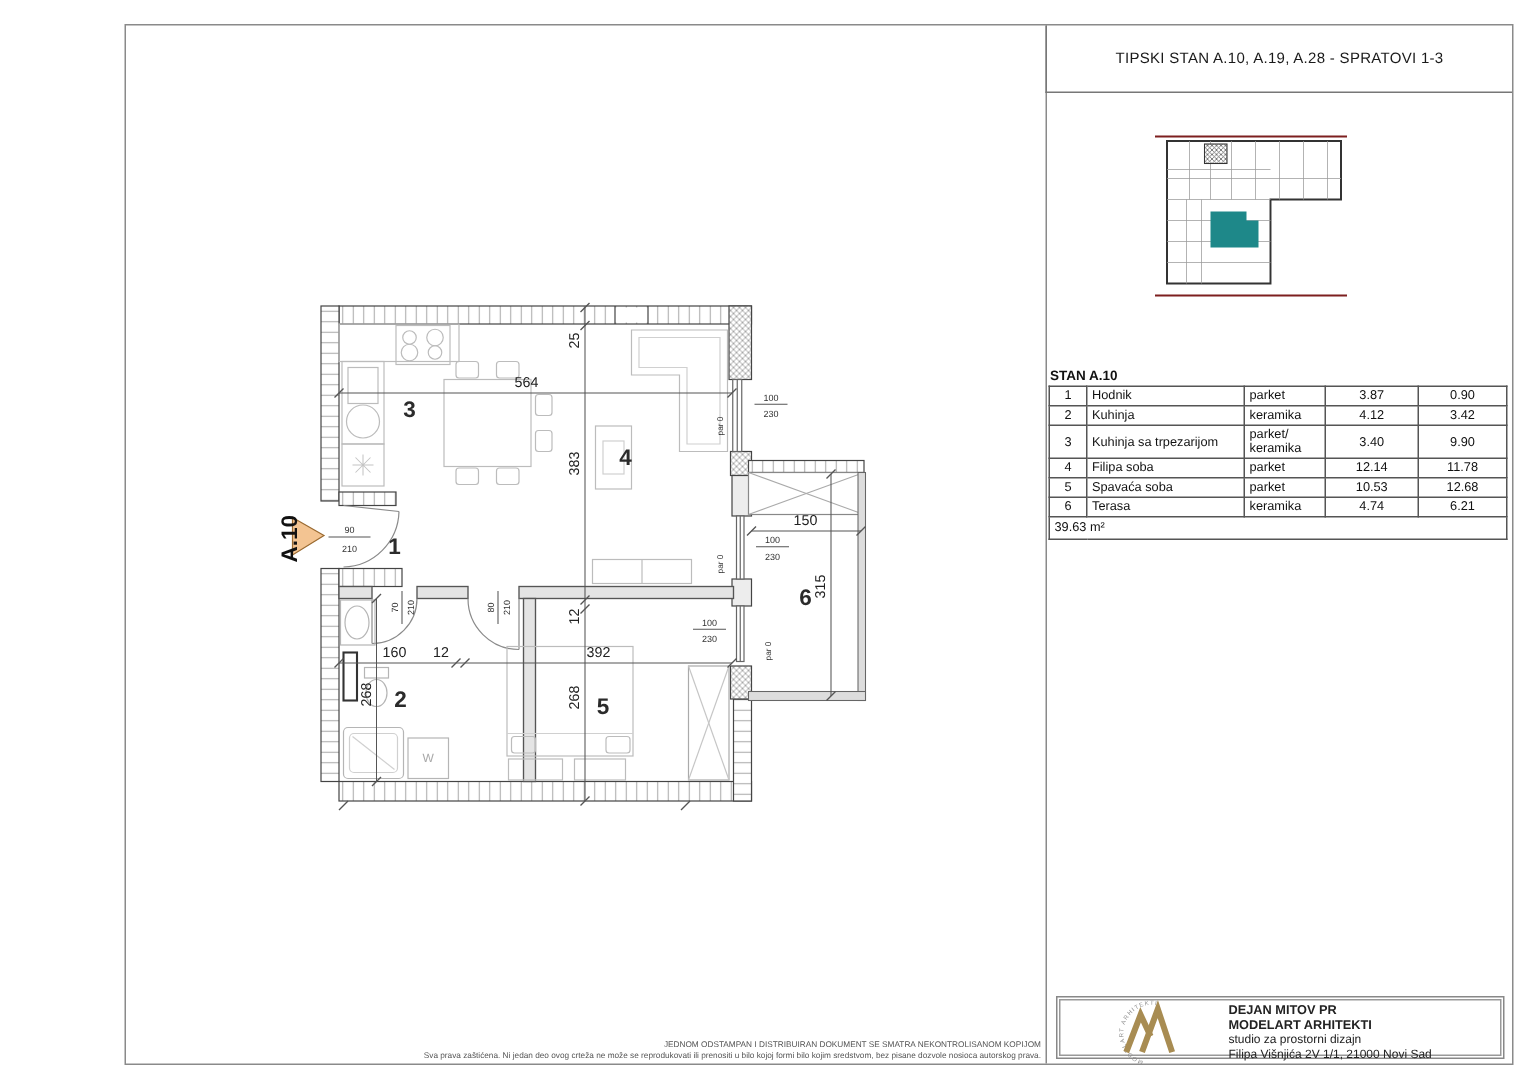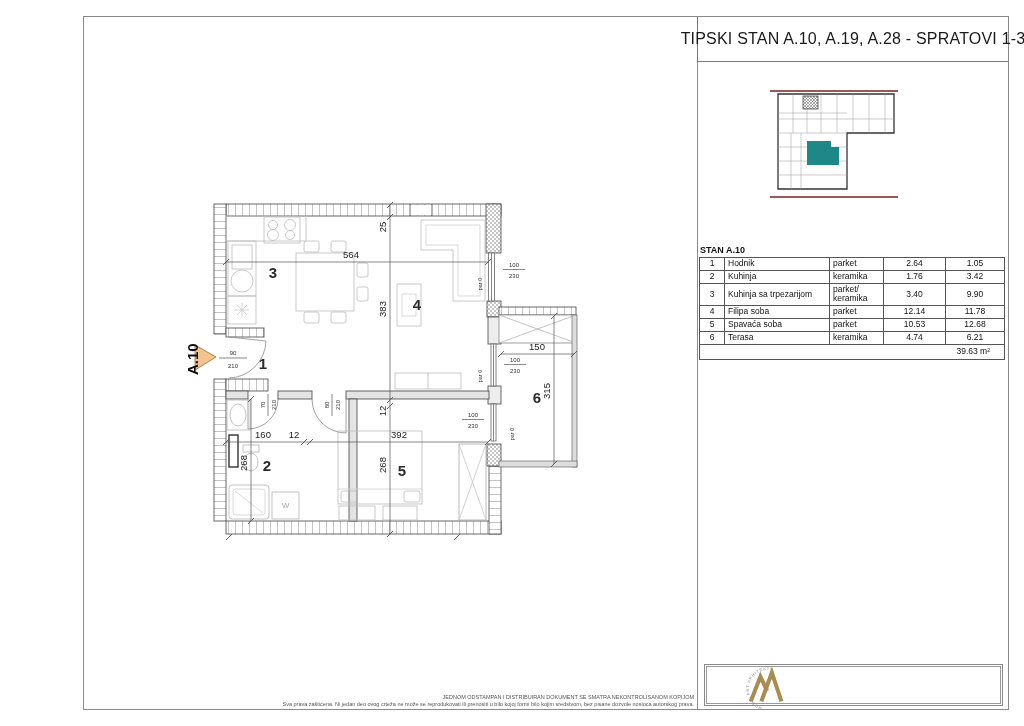--- a/index.html
+++ b/index.html
@@ -1,27 +1,27 @@
 <!DOCTYPE html>
 <html><head>
 <meta charset="utf-8">
 <style>
   html,body{margin:0;padding:0;background:#fff;}
   body{width:1024px;height:726px;position:relative;font-family:"Liberation Sans",sans-serif;color:#222;}
   .frame{position:absolute;left:83px;top:16px;width:926px;height:694px;border:1px solid #8a8a8a;box-sizing:border-box;background:#fff;}
   .plan-area{position:absolute;left:0;top:0;width:614px;height:692px;border-right:1px solid #8a8a8a;box-sizing:border-box;}
   .plan-svg{position:absolute;left:0;top:0;}
   .title-box{position:absolute;left:613px;top:0;width:311px;height:45px;border-left:1px solid #777;border-bottom:1px solid #777;box-sizing:border-box;display:flex;align-items:center;justify-content:center;}
-  .title-box span{font-size:16px;letter-spacing:.2px;color:#1a1a1a;white-space:nowrap;}
+  .title-box span{font-size:10px;letter-spacing:.2px;color:#1a1a1a;white-space:nowrap;}
   .keyplan{position:absolute;left:672px;top:64px;}
   .stan-label{position:absolute;left:616px;top:228px;font-size:9px;font-weight:bold;color:#111;}
   .areas{position:absolute;left:615px;top:240px;border-collapse:collapse;table-layout:fixed;width:305px;}
   .areas td{border:1px solid #555;font-size:8.5px;padding:1px 3px;height:10px;vertical-align:middle;color:#111;line-height:1.1;}
   .areas td.c{text-align:center;}
-  .areas td.total-cell{text-align:right;padding-right:14px;height:12px;}
+  .areas td.total-cell{text-align:left;padding-right:14px;height:12px;}
   .logo-box{position:absolute;left:620px;top:647px;width:299px;height:42px;border:1px solid #888;box-sizing:border-box;}
   .logo-inner{position:absolute;left:1px;top:1px;right:1px;bottom:1px;border:1px solid #999;}
   .firm{position:absolute;left:112px;top:2px;font-size:8px;line-height:9.5px;color:#222;white-space:nowrap;}
   .firm .b{font-weight:bold;font-size:8.5px;}
   .logo-svg{position:absolute;left:32px;top:-1px;}
   .disclaimer{position:absolute;left:0;top:677px;width:610px;text-align:right;font-size:5.5px;line-height:7px;color:#555;}
   svg text{font-family:"Liberation Sans",sans-serif;}
   .dimtxt{font-size:9.5px;fill:#222;}
   .fr{font-size:6px;fill:#333;}
   .p0{font-size:5.5px;fill:#333;}
@@ -278,28 +278,28 @@
         <col style="width:105px">
         <col style="width:54px">
         <col style="width:62px">
         <col style="width:59px">
       </colgroup>
     <tbody>
         <tr>
       <td class="c">1</td>
       <td>Hodnik</td>
       <td>parket</td>
-      <td class="c">2.64</td>
-      <td class="c">1.05</td>
+      <td class="c">3.87</td>
+      <td class="c">0.90</td>
     </tr>
     <tr>
       <td class="c">2</td>
       <td>Kuhinja</td>
       <td>keramika</td>
-      <td class="c">1.76</td>
+      <td class="c">4.12</td>
       <td class="c">3.42</td>
     </tr>
     <tr>
       <td class="c">3</td>
       <td>Kuhinja sa trpezarijom</td>
       <td>parket/ keramika</td>
       <td class="c">3.40</td>
       <td class="c">9.90</td>
     </tr>
     <tr>
@@ -332,16 +332,22 @@
   <div class="logo-box">
     <div class="logo-inner">
       <svg class="logo-svg" width="60" height="44" viewBox="0 0 52 46">
         <path id="logoarc" d="M 23,44 A 20,20 0 1 1 45,23" fill="none"></path>
         <text font-size="4.2" fill="#8f8f8f" letter-spacing="0.8">
           <textPath href="#logoarc" startOffset="4">MODELART ARHITEKTI</textPath>
         </text>
         <path d="M7,37 L17,11 L24,26" stroke="#A88C52" stroke-width="4.2" fill="none"></path>
         <path d="M18,37 L29,7 L39,37" stroke="#A88C52" stroke-width="4.2" fill="none"></path>
       </svg>
+      <div class="firm">
+        <div class="b">DEJAN MITOV PR</div>
+        <div class="b">MODELART ARHITEKTI</div>
+        <div>studio za prostorni dizajn</div>
+        <div>Filipa Višnjića 2V 1/1, 21000 Novi Sad</div>
+      </div>
     </div>
   </div>
 
 </div>
 
 </body></html>

